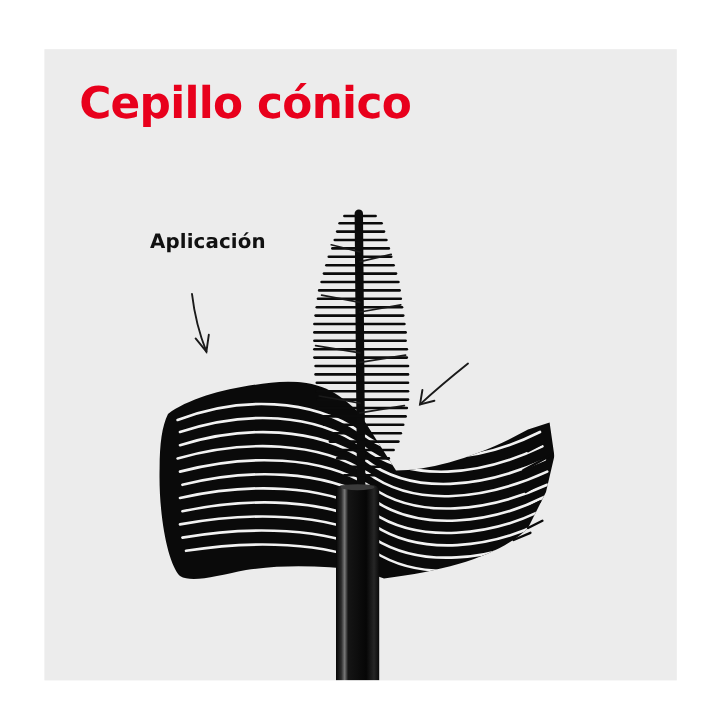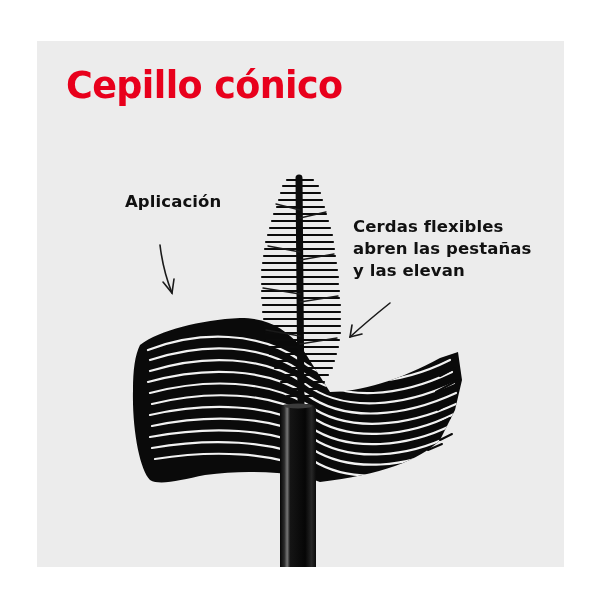--- a/index.html
+++ b/index.html
@@ -19,25 +19,20 @@
 <div class="panel">
 
   <h1 class="title" style="color:#e8001c">
     <span>Cepillo cónico</span>
   </h1>
 
   <div class="note note-left">
     <span>Aplicación</span>
   </div>
 
-  <div class="note note-right">
-    <span>Cerdas flexibles</span>
-    <span>abren las pestañas</span>
-    <span>y las elevan</span>
-  </div>
 
   <svg class="art" width="527" height="526" viewBox="37 41 527 526">
     <defs>
       <clipPath id="swatchClip">
         <path d="M140 345 C 160 330, 200 320, 240 318 C 270 318, 285 330, 300 345 L 330 392 C 360 392, 400 380, 440 358 L 458 352 L 462 380 L 455 410 L 440 440 C 420 460, 380 475, 320 482 L 300 475 C 270 472, 240 470, 205 475 C 180 480, 160 486, 150 480 C 140 470, 132 430, 133 390 C 133 370, 135 355, 140 345 Z"></path>
       </clipPath>
       <linearGradient id="wandGrad" x1="0" x2="1" y1="0" y2="0">
         <stop offset="0" stop-color="#050505"></stop>
         <stop offset="0.12" stop-color="#2a2a2a"></stop>
         <stop offset="0.2" stop-color="#777"></stop>

